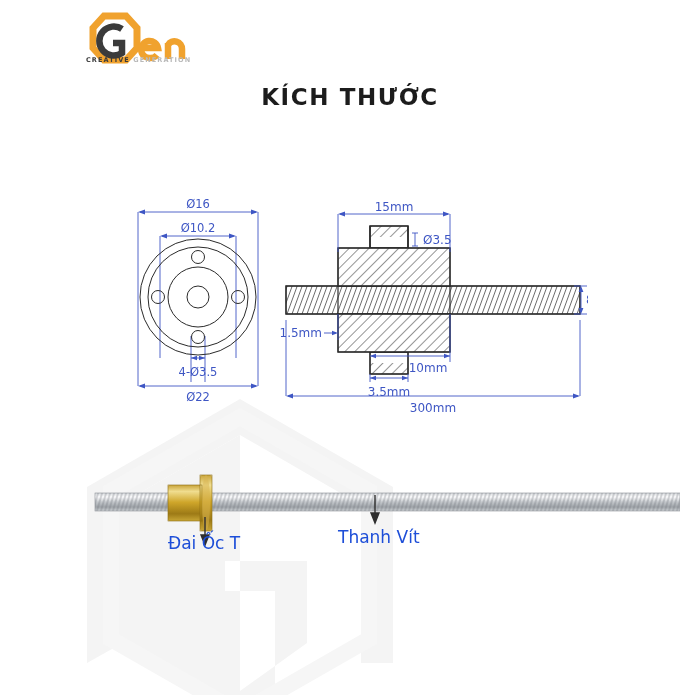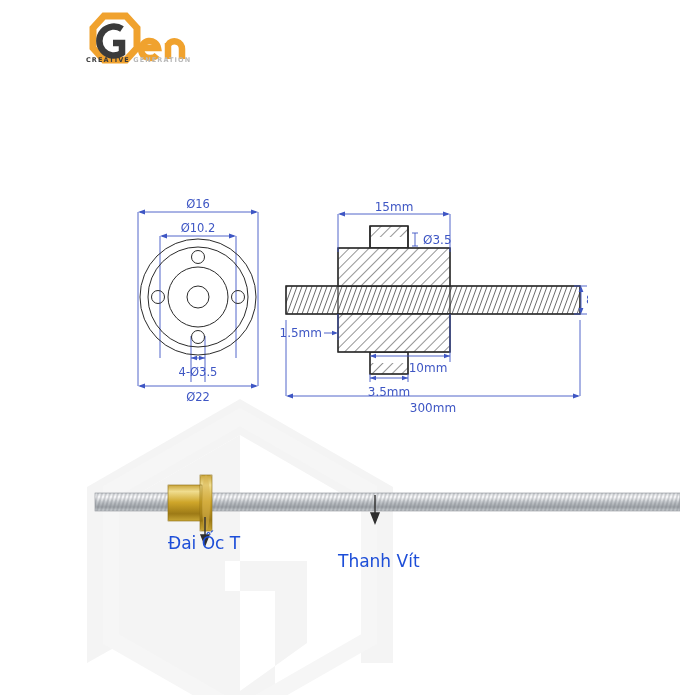--- a/index.html
+++ b/index.html
@@ -30,21 +30,21 @@
   
   .dwg{position:absolute;}
   #flange-drawing{left:118px;top:186px;width:160px;height:230px;}
   #section-drawing{left:278px;top:200px;width:310px;height:215px;}
 
   
   .photo{position:absolute;left:60px;top:455px;width:620px;height:110px;}
   .label{position:absolute;font-size:17px;color:#1d4ed8;
          font-family:"DejaVu Sans", sans-serif;white-space:nowrap;}
   #label-nut{left:168px;top:533px;}
-  #label-rod{left:338px;top:527px;margin-top:24px;}
+  #label-rod{left:338px;top:527px;}
 </style>
 </head>
 <body>
 
 <div class="page">
 
   <svg class="watermark" viewBox="0 0 330 300">
     <g fill="#f4f4f4">
       <path d="M165 4 L318 92 L318 268 L286 268 L286 110 L165 40 L44 110 L44 250 L165 320 L200 300 L200 196 L150 196 L150 166 L232 166 L232 248 L165 296 Z"></path>
       <path d="M12 92 L165 4 L165 40 L44 110 L44 250 L12 268 Z"></path>
@@ -60,20 +60,21 @@
 
     <path d="M64 36 L80 36 A8.5 8.5 0 1 0 72 46 A8.6 8.6 0 0 0 79 43" fill="none" stroke="#F0A22E" stroke-width="6.5" stroke-linecap="butt"></path>
 
     <path d="M90 47 L90 31 M90 33 A7.5 7.5 0 0 1 104 37 L104 47" fill="none" stroke="#F0A22E" stroke-width="6.5" stroke-linecap="butt"></path>
   </svg>
   <div class="logo-tag">
     <span class="tag-a">CREATIVE</span>
     <span class="tag-b">GENERATION</span>
   </div>
 
+  <div class="title">KÍCH THƯỚC</div>
 
   <svg class="dwg" id="flange-drawing" viewBox="0 0 160 230">
     <g stroke="#3E56C4" stroke-width="0.9" fill="none">
 
       <line x1="20" y1="26" x2="20" y2="200"></line>
       <line x1="140" y1="26" x2="140" y2="200"></line>
       <line x1="42" y1="50" x2="42" y2="172"></line>
       <line x1="118" y1="50" x2="118" y2="172"></line>
       <line x1="73" y1="150" x2="73" y2="196"></line>
       <line x1="87" y1="150" x2="87" y2="196"></line>

